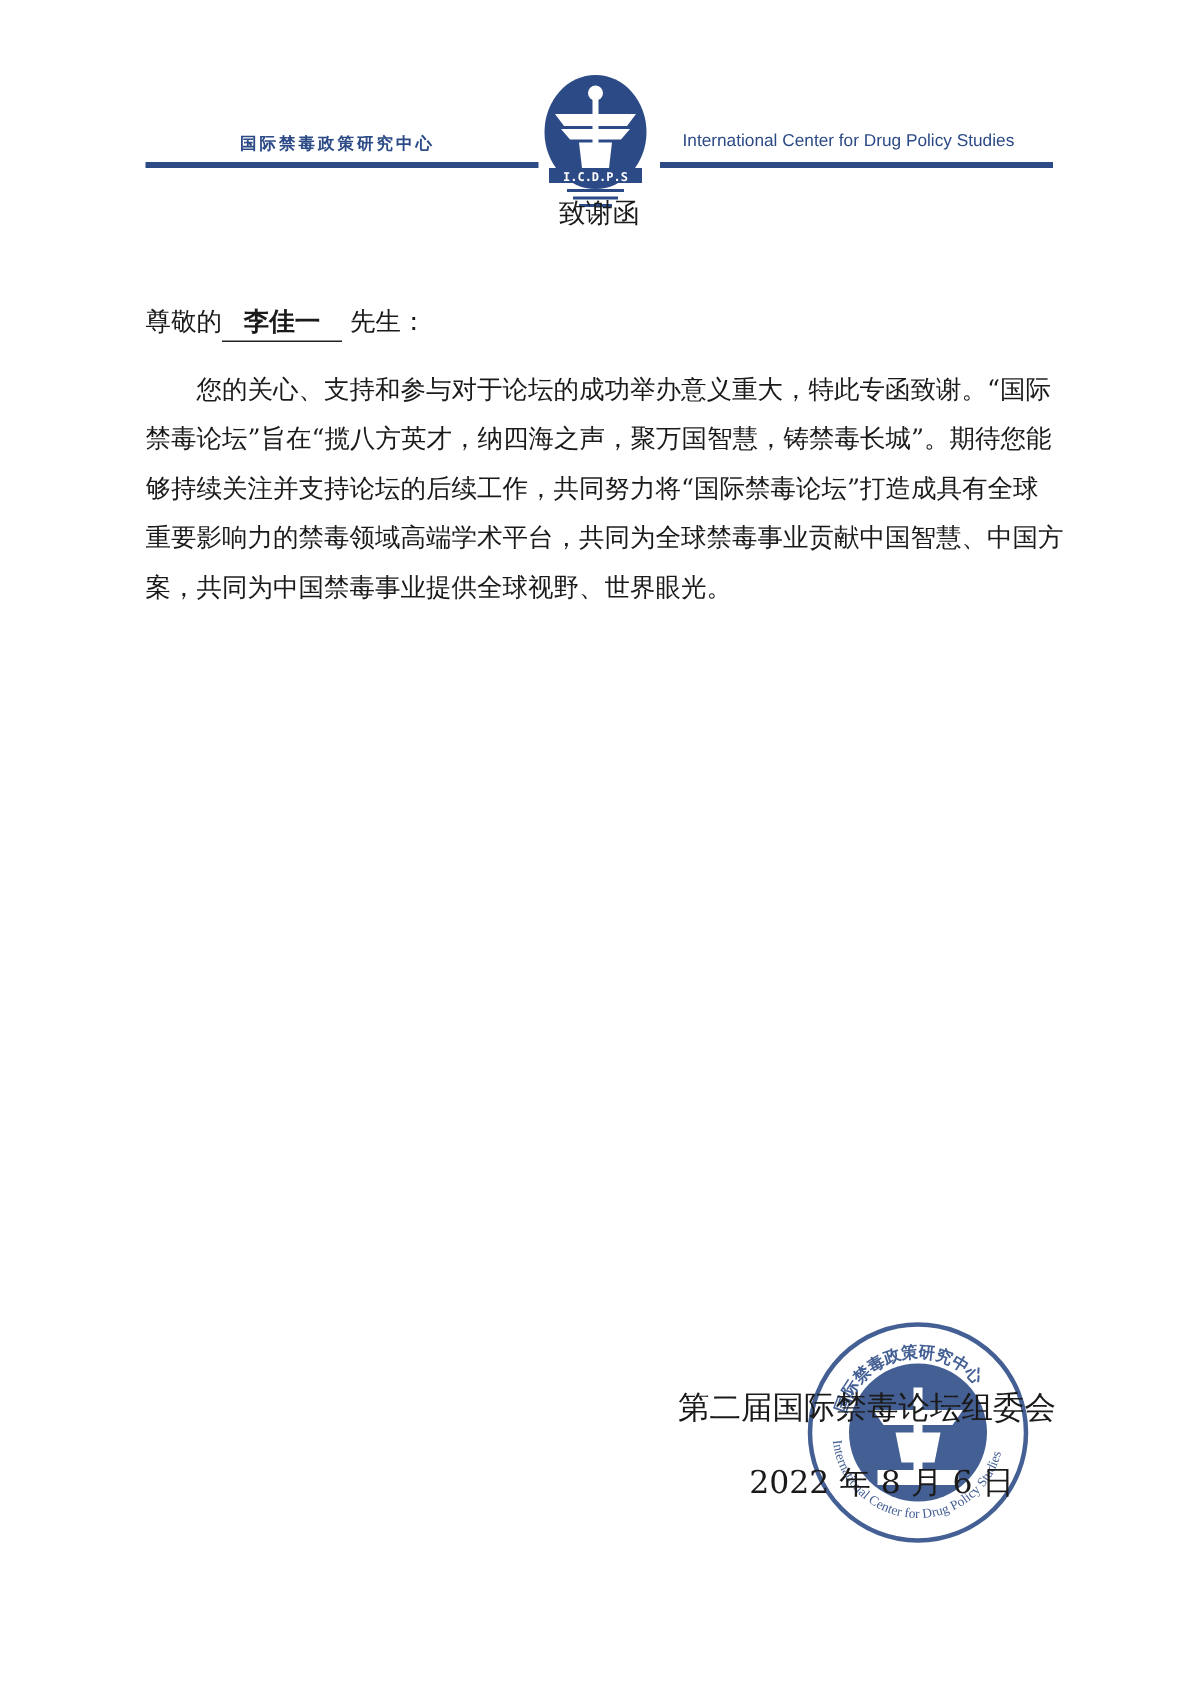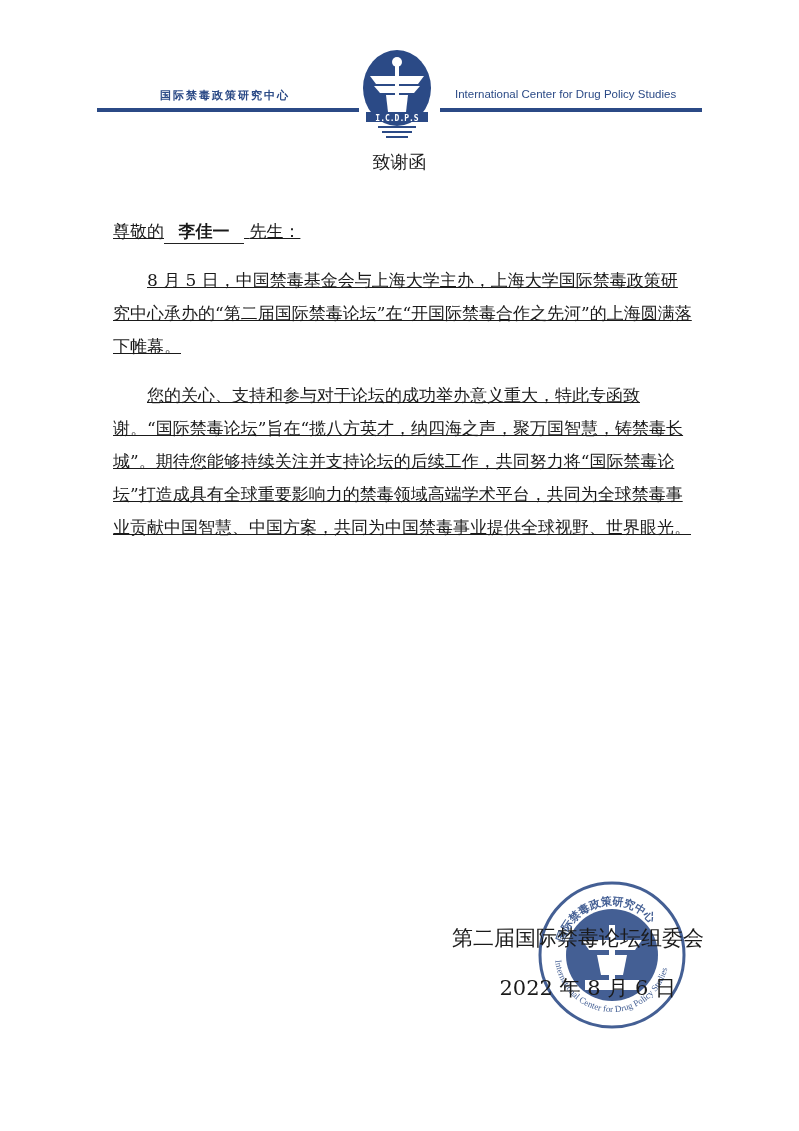--- a/index.html
+++ b/index.html
@@ -2,23 +2,23 @@
 <html><head>
 <meta charset="utf-8">
 <style>
   html,body{margin:0;padding:0;background:#fff;}
   body{width:799px;height:1131px;position:relative;overflow:hidden;font-family:"DejaVu Serif","Liberation Serif",serif;color:#1a1a1a;}
   .hdr-left{position:absolute;left:160px;top:88px;font-size:11px;color:#2b4a86;letter-spacing:2px;font-weight:bold;font-family:"DejaVu Sans",sans-serif;}
   .hdr-right{position:absolute;left:455px;top:88px;font-size:11.5px;color:#2b4a86;font-family:"Liberation Sans",sans-serif;}
   .rule-left{position:absolute;left:97px;top:108px;width:262px;height:4px;background:#2b4a86;}
   .rule-right{position:absolute;left:440px;top:108px;width:262px;height:4px;background:#2b4a86;}
   .logo{position:absolute;left:352px;top:46px;width:90px;height:100px;}
-  .title{position:absolute;left:0;width:799px;top:130px;text-align:center;font-size:18px;margin-top:20px;}
+  .title{position:absolute;left:0;width:799px;top:130px;text-align:center;font-size:18px;}
   .body{position:absolute;left:97px;top:199px;width:612px;font-size:17px;line-height:33px;}
-  .body p{margin:16px;text-decoration:underline;}
+  .body p{margin:0;}
   .salut{margin-bottom:0;}
   .name{display:inline-block;width:80px;border-bottom:1px solid #222;text-align:center;font-family:"DejaVu Sans",sans-serif;font-weight:bold;line-height:24px;}
   .indent{text-indent:2em;}
   .gap{margin-top:12px !important;}
   .sig{position:absolute;right:95px;top:913px;font-size:21px;text-align:right;line-height:50px;}
   .seal{position:absolute;left:537px;top:880px;width:150px;height:150px;opacity:0.88;}
 </style>
 </head>
 <body>
 
@@ -41,21 +41,20 @@
 
 <div class="hdr-right">International Center for Drug Policy Studies</div>
 <div class="rule-right"></div>
 
 <div class="title">致谢函</div>
 
 <div class="body">
   <p class="salut">
     <span>尊敬的</span><span class="name">李佳一</span> <span>先生：</span>
   </p>
-  <p class="indent gap" style="margin-top:18px">8 月 5 日，中国禁毒基金会与上海大学主办，上海大学国际禁毒政策研究中心承办的“第二届国际禁毒论坛”在“开国际禁毒合作之先河”的上海圆满落下帷幕。</p>
   <p class="indent gap" style="margin-top:18px">您的关心、支持和参与对于论坛的成功举办意义重大，特此专函致谢。“国际禁毒论坛”旨在“揽八方英才，纳四海之声，聚万国智慧，铸禁毒长城”。期待您能够持续关注并支持论坛的后续工作，共同努力将“国际禁毒论坛”打造成具有全球重要影响力的禁毒领域高端学术平台，共同为全球禁毒事业贡献中国智慧、中国方案，共同为中国禁毒事业提供全球视野、世界眼光。</p>
 </div>
 
 <svg class="seal" viewBox="0 0 150 150">
   <defs>
     <path id="topArc" d="M25 75 A50 50 0 0 1 125 75"></path>
     <path id="botArc" d="M18 75 A57 57 0 0 0 132 75"></path>
   </defs>
   <circle cx="75" cy="75" r="72" fill="#fff" stroke="#2b4a86" stroke-width="3"></circle>
   <circle cx="75" cy="75" r="46" fill="#2b4a86"></circle>

